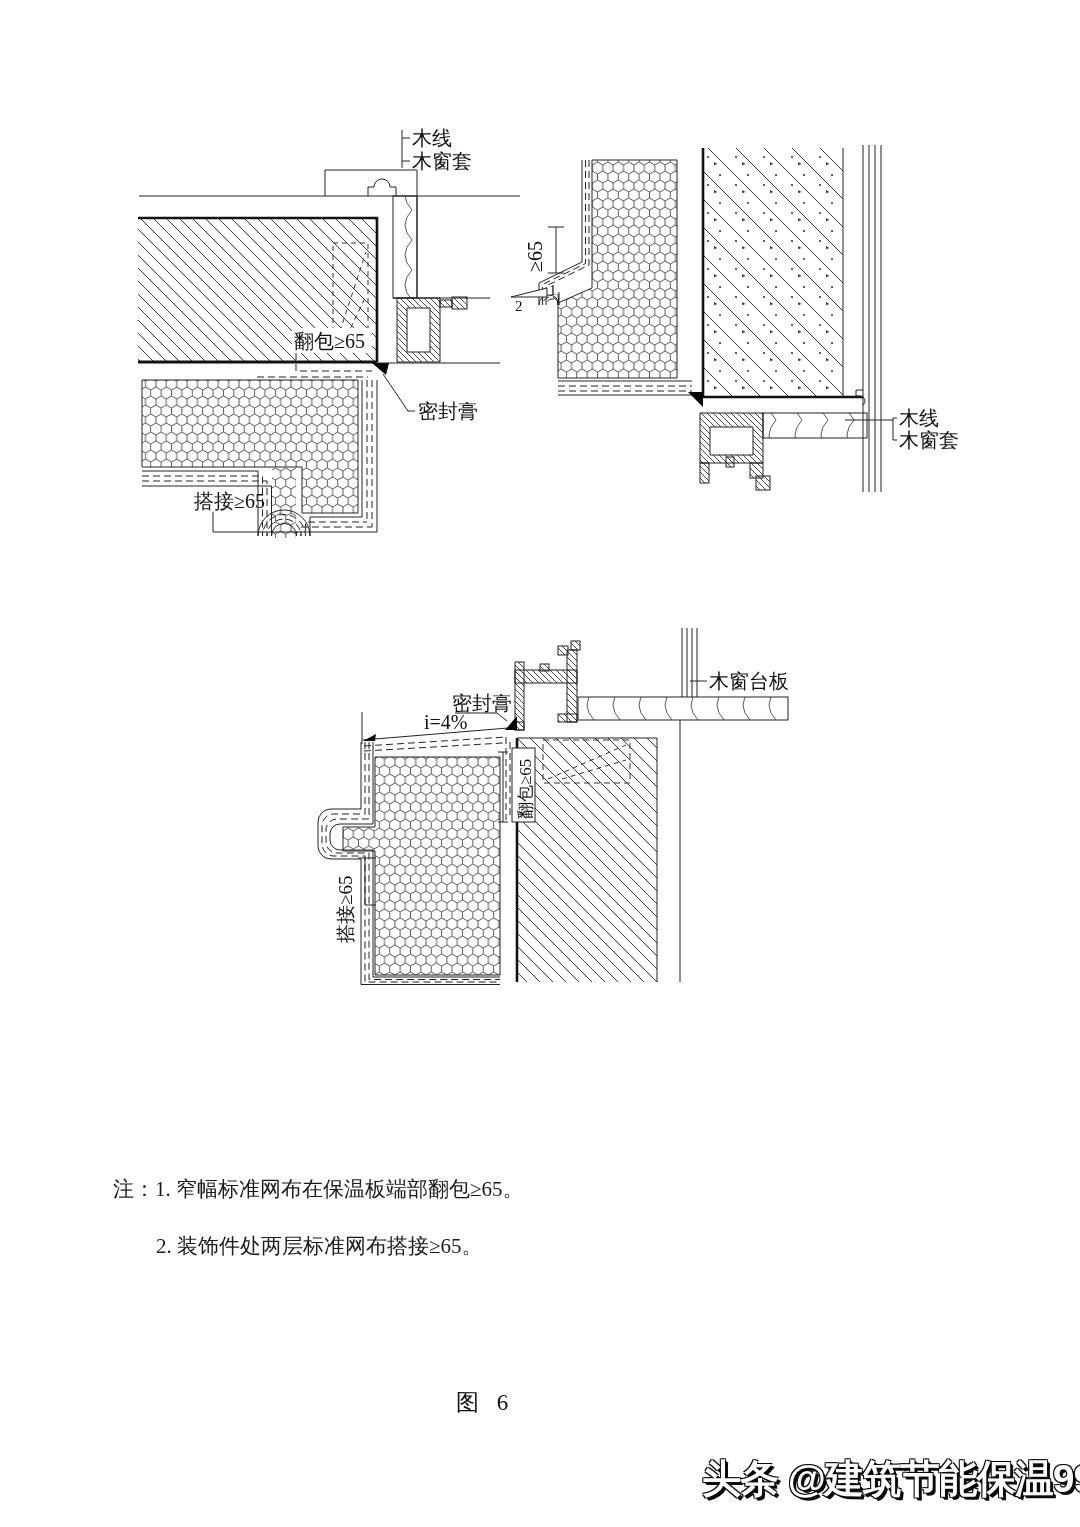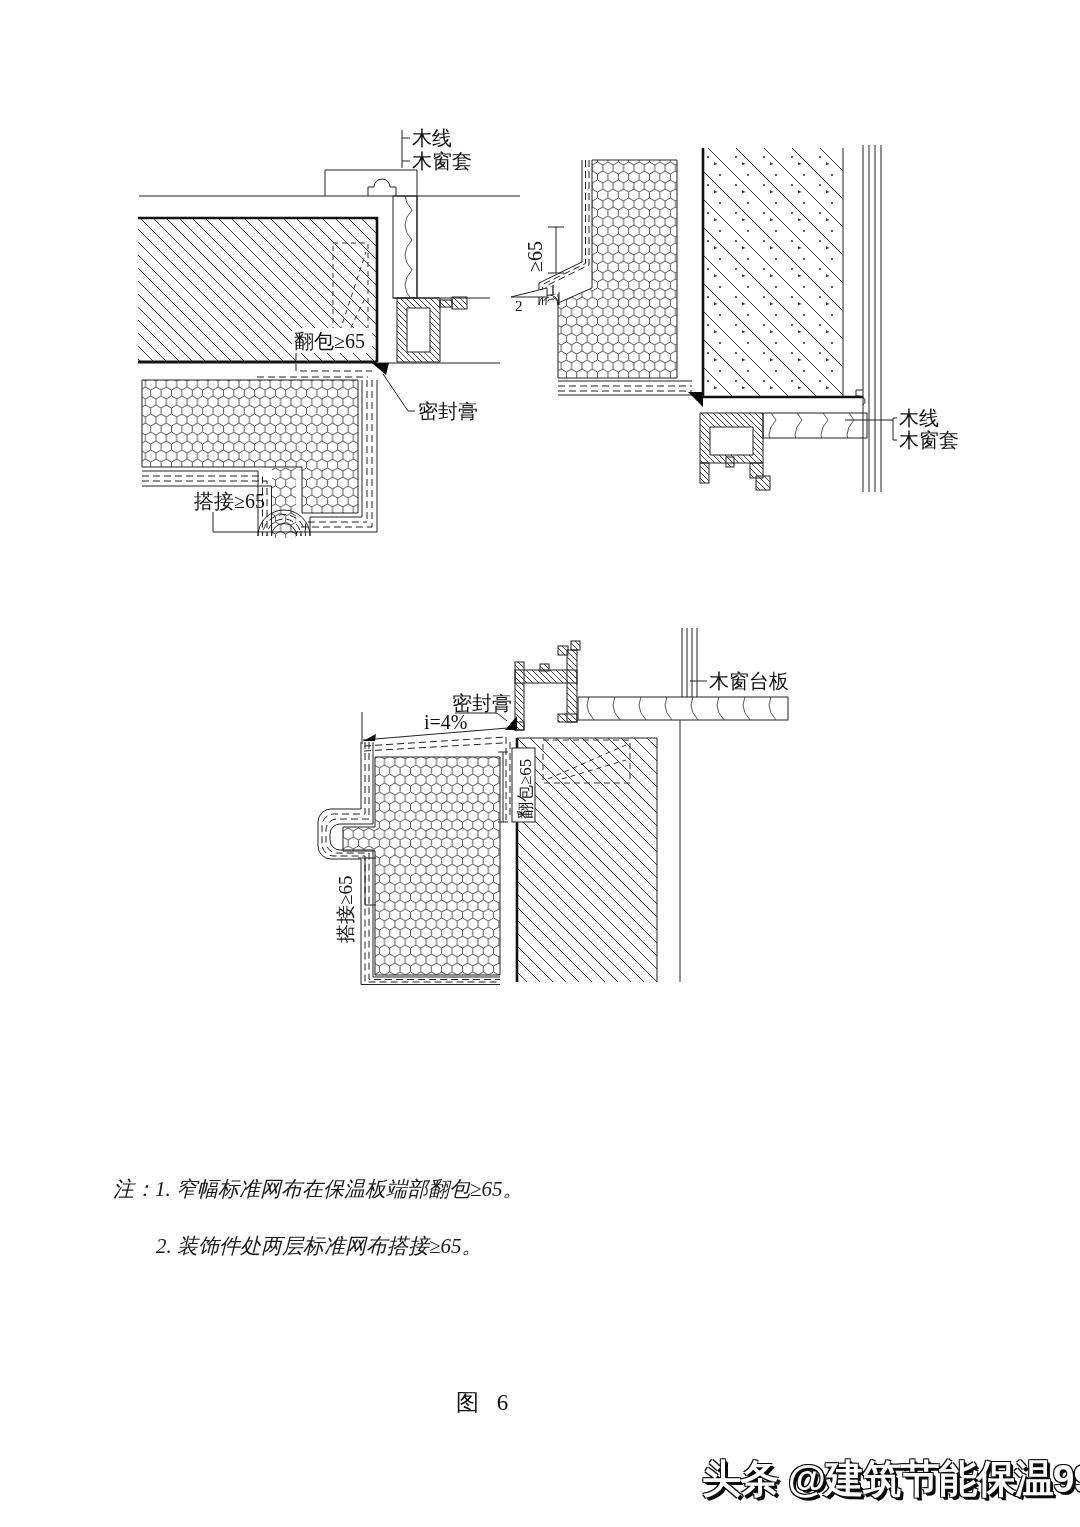--- a/index.html
+++ b/index.html
@@ -7,21 +7,21 @@
         font-family:"Liberation Serif","DejaVu Serif",serif;}
   svg{position:absolute;left:0;top:0;}
   .ln{stroke:#222;stroke-width:1;fill:none;}
   .thk{stroke:#111;stroke-width:2.6;fill:none;}
   .xthk{stroke:#111;stroke-width:3.2;fill:none;}
   .dsh{stroke:#222;stroke-width:1;fill:none;stroke-dasharray:7 4;}
   .dsh2{stroke:#333;stroke-width:1;fill:none;stroke-dasharray:5 4;}
   .lbl{font-family:"Liberation Serif","DejaVu Serif",serif;font-size:20px;fill:#111;}
   .sm{font-family:"Liberation Serif","DejaVu Serif",serif;font-size:15px;fill:#111;}
   .notes{position:absolute;left:113px;top:1174px;width:640px;font-size:21px;color:#1a1a1a;line-height:31px;}
-  .note-line{white-space:nowrap;font-style:italic;}
+  .note-line{white-space:nowrap;}
   .note-gap{margin-top:26px;}
   .indent{padding-left:43px;}
   .caption{position:absolute;left:456px;top:1387px;font-size:23px;color:#111;letter-spacing:6px;}
   .wm-faint{position:absolute;left:860px;top:1437px;font-size:40px;color:#e3e3e3;
             font-family:"Liberation Sans","DejaVu Sans",sans-serif;letter-spacing:2px;}
   .wm-logo{display:inline-block;width:30px;height:30px;border:3px solid #e6e6e6;border-radius:50%;
            vertical-align:middle;margin-right:6px;}
   .wm-main{position:absolute;left:702px;top:1452px;font-size:39px;font-weight:bold;color:#ffffff;
            font-family:"Liberation Sans","DejaVu Sans",sans-serif;letter-spacing:-1px;
            text-shadow:3px 3px 0 #0a0a0a,-1px -1px 0 #0a0a0a,1px -1px 0 #0a0a0a,-1px 1px 0 #0a0a0a,2px 2px 0 #0a0a0a;

